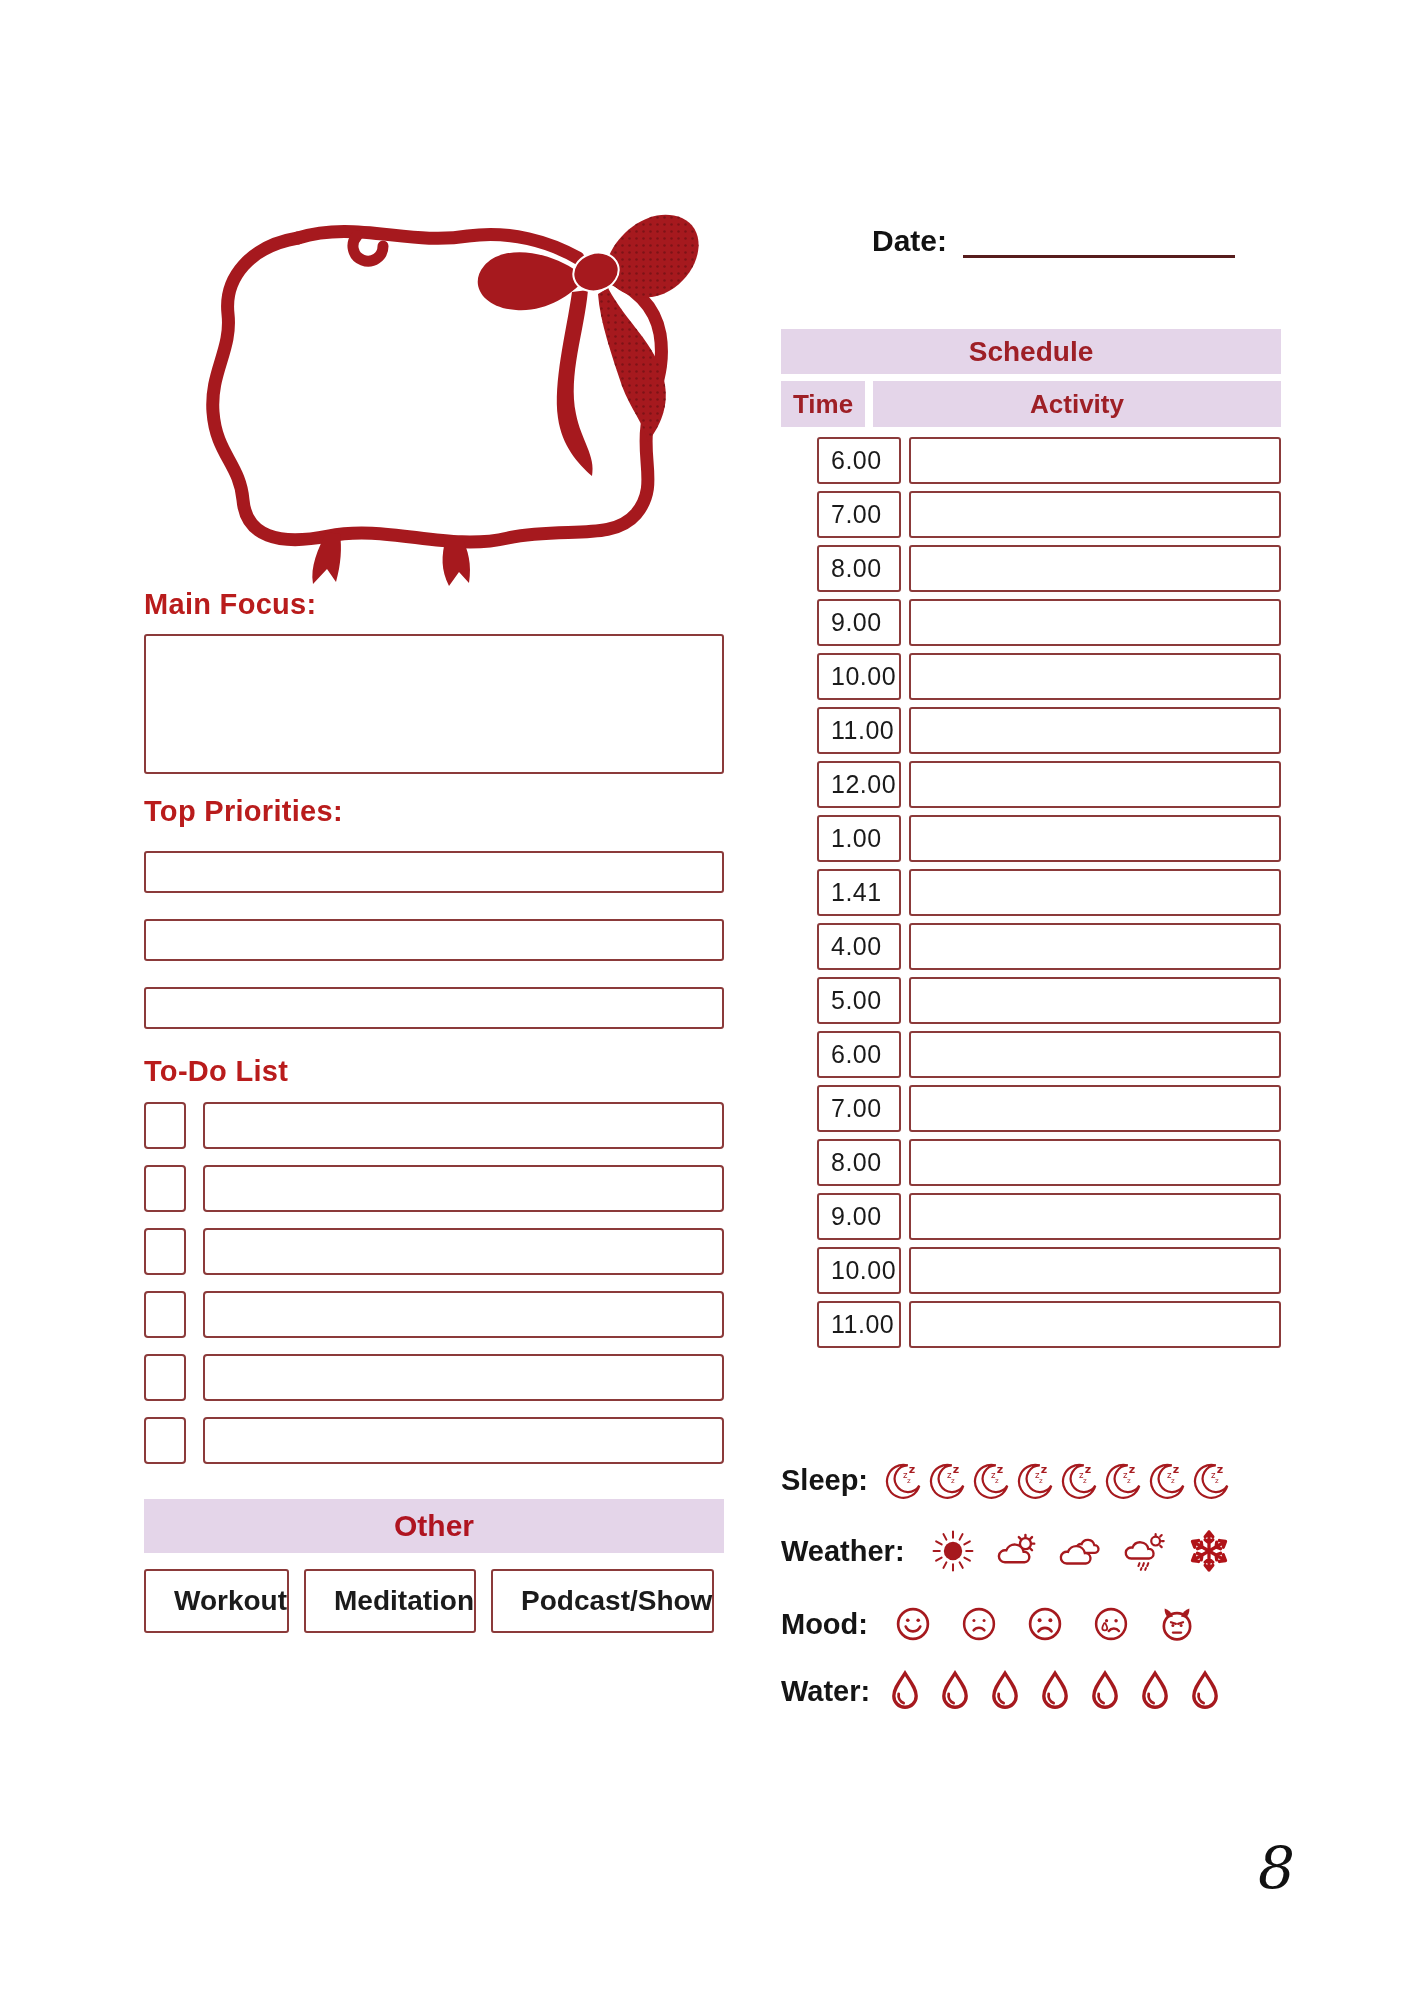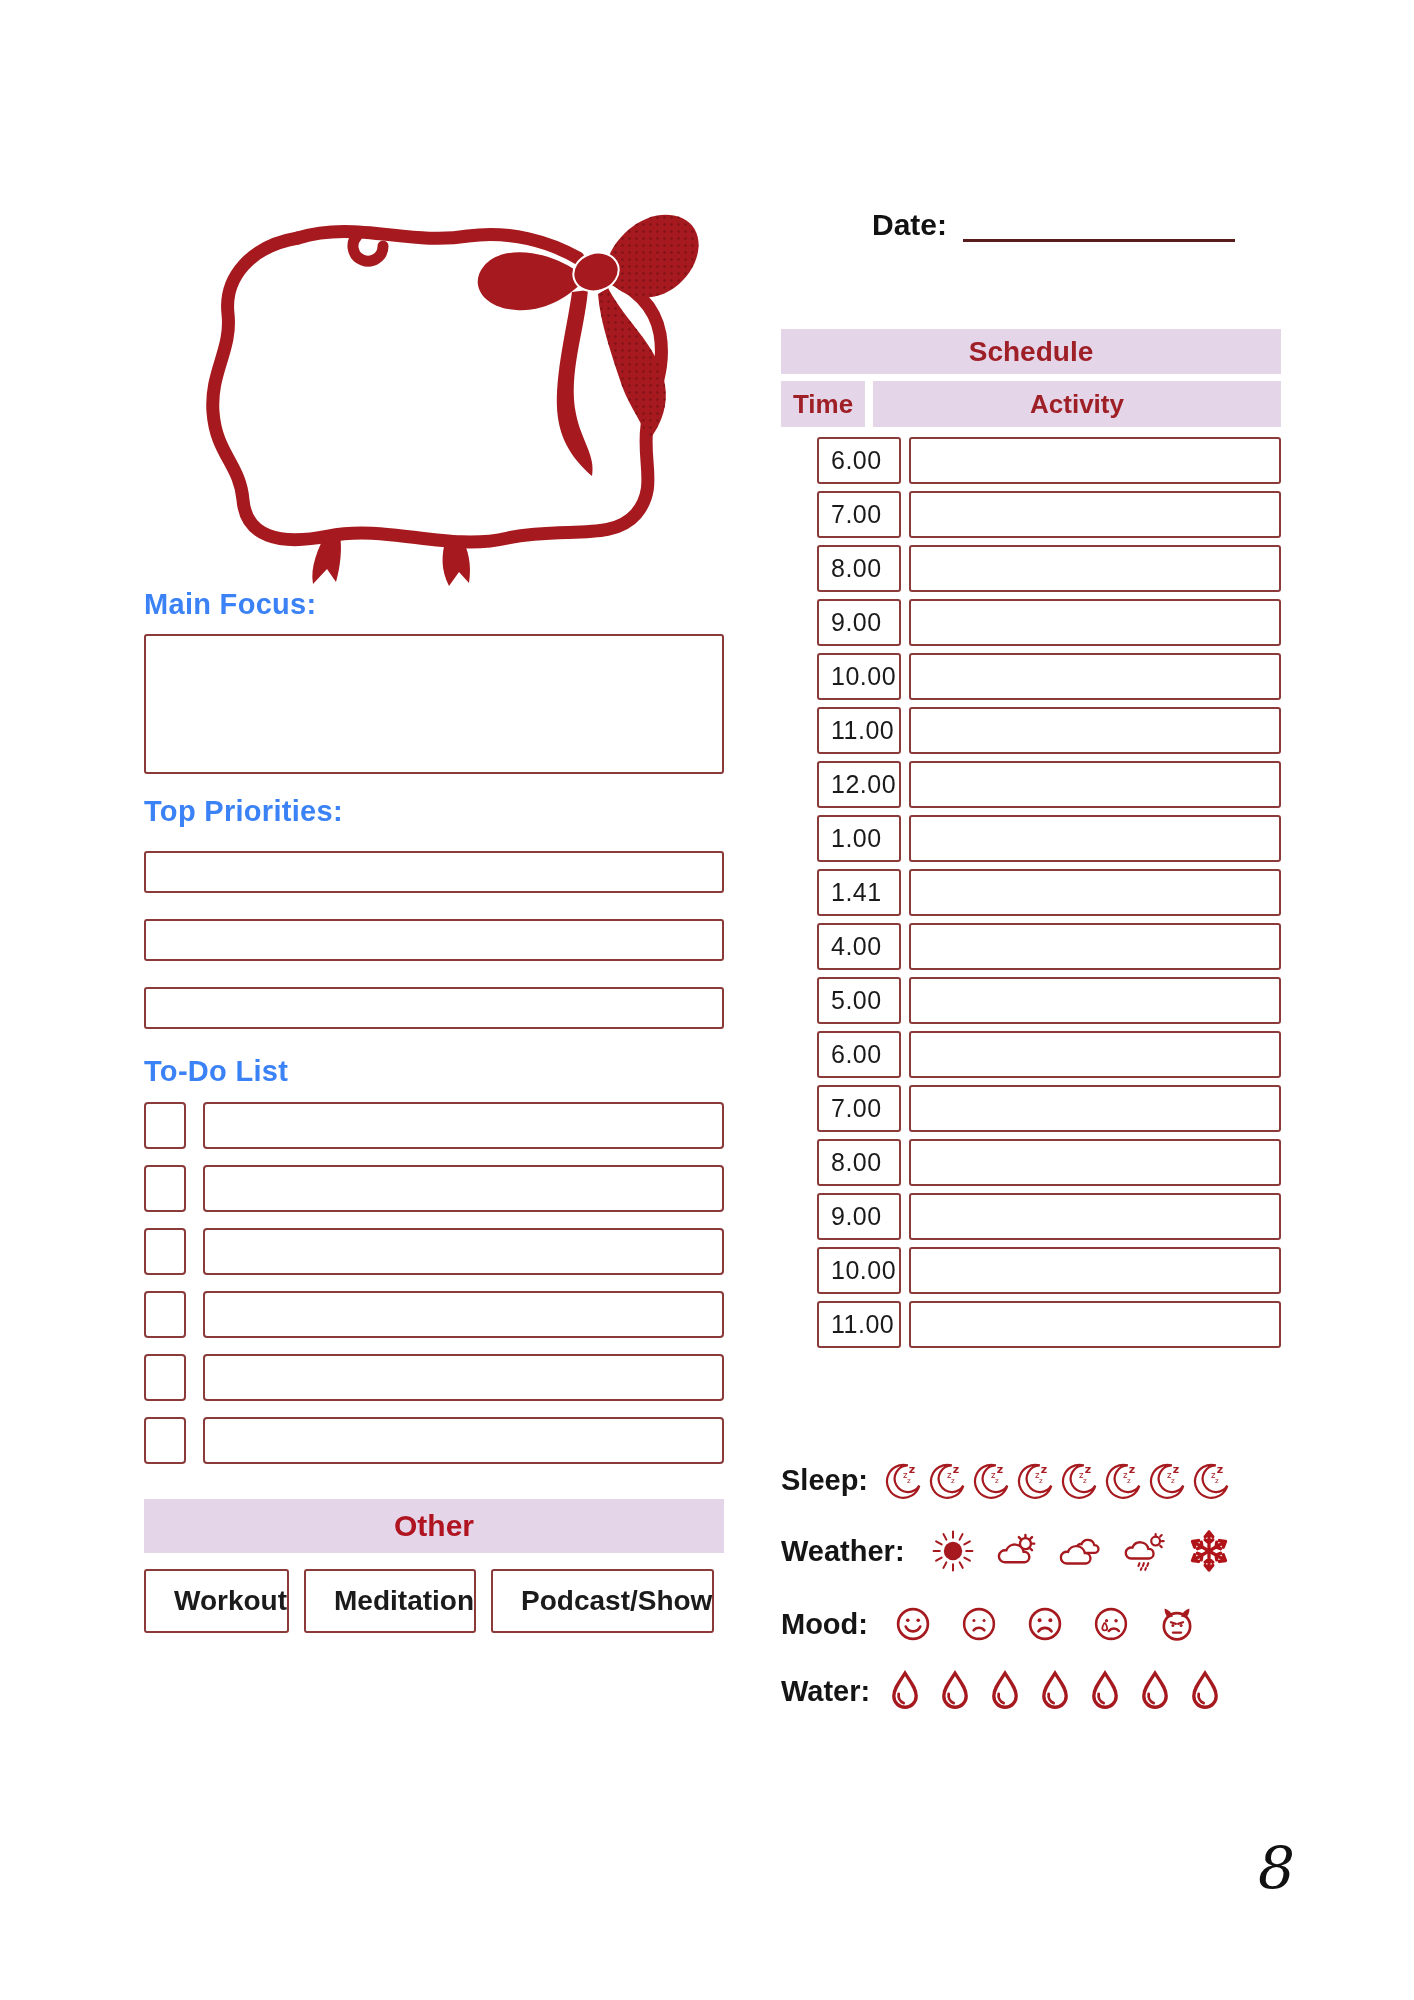--- a/index.html
+++ b/index.html
@@ -1,39 +1,39 @@
 <!DOCTYPE html>
 <html><head>
 <meta charset="utf-8">
 <style>
   * { box-sizing: border-box; margin: 0; padding: 0; }
   body { background: #ffffff; }
   .page {
     position: relative; width: 1414px; height: 2000px; background: #fff;
     font-family: "Liberation Sans", sans-serif; overflow: hidden;
   }
-  .sec-label { position: absolute; font-weight: 700; font-size: 29px; color: #3b82f6; letter-spacing: .3px; }
+  .sec-label { position: absolute; font-weight: 700; font-size: 29px; color: #b91c1c; letter-spacing: .3px; }
   .fbox { position: absolute; border: 2px solid #8B3A3A; border-radius: 3px; background: #fff; }
 
   
   .bow-wrap { position: absolute; left: 150px; top: 186px; width: 560px; height: 400px; }
   .prio-rows { position: absolute; left: 144px; top: 851px; width: 580px; display: flex; flex-direction: column; gap: 26px; }
   .prio { height: 42px; border: 2px solid #8B3A3A; border-radius: 3px; }
   .todo-rows { position: absolute; left: 144px; top: 1102px; width: 580px; display: flex; flex-direction: column; gap: 16px; }
   .todo-row { display: flex; gap: 17px; height: 47px; }
   .todo-check { width: 42px; height: 47px; border: 2px solid #8B3A3A; border-radius: 4px; }
   .todo-line { flex: 1; border: 2px solid #8B3A3A; border-radius: 4px; }
   .other-head { position: absolute; left: 144px; top: 1499px; width: 580px; height: 54px; background: #E4D5E9;
     display: flex; align-items: center; justify-content: center; font-weight: 700; font-size: 30px; color: #AF1420; }
   .other-rows { position: absolute; left: 144px; top: 1569px; width: 580px; display: flex; flex-direction: row; gap: 15px; }
   .other-box { height: 64px; border: 2px solid #8B3A3A; border-radius: 3px; display: flex; align-items: center;
     padding-left: 28px; font-size: 28px; font-weight: 700; color: #1b1b1b; background:#fff; }
 
   
-  .date-row { position: absolute; left: 872px; top: 208px; display: flex; align-items: flex-start; }
+  .date-row { position: absolute; left: 872px; top: 224px; display: flex; align-items: flex-start; }
   .date-label { font-weight: 700; font-size: 30px; color: #121212; }
   .date-line { width: 272px; height: 34px; border-bottom: 3px solid #571D1D; margin-left: 16px; }
 
   .sch-title { position: absolute; left: 781px; top: 329px; width: 500px; height: 45px; background: #E4D5E9;
     display: flex; align-items: center; justify-content: center; font-weight: 700; font-size: 28px; color: #9E1F26; }
   .sch-head { position: absolute; left: 781px; top: 381px; width: 500px; height: 46px; display: flex; gap: 8px; }
   .hcell { background: #E4D5E9; display: flex; align-items: center; justify-content: center;
     font-weight: 700; font-size: 26px; color: #9E1F26; }
   .hcell.time { width: 84px; }
   .hcell.act { flex: 1; }

